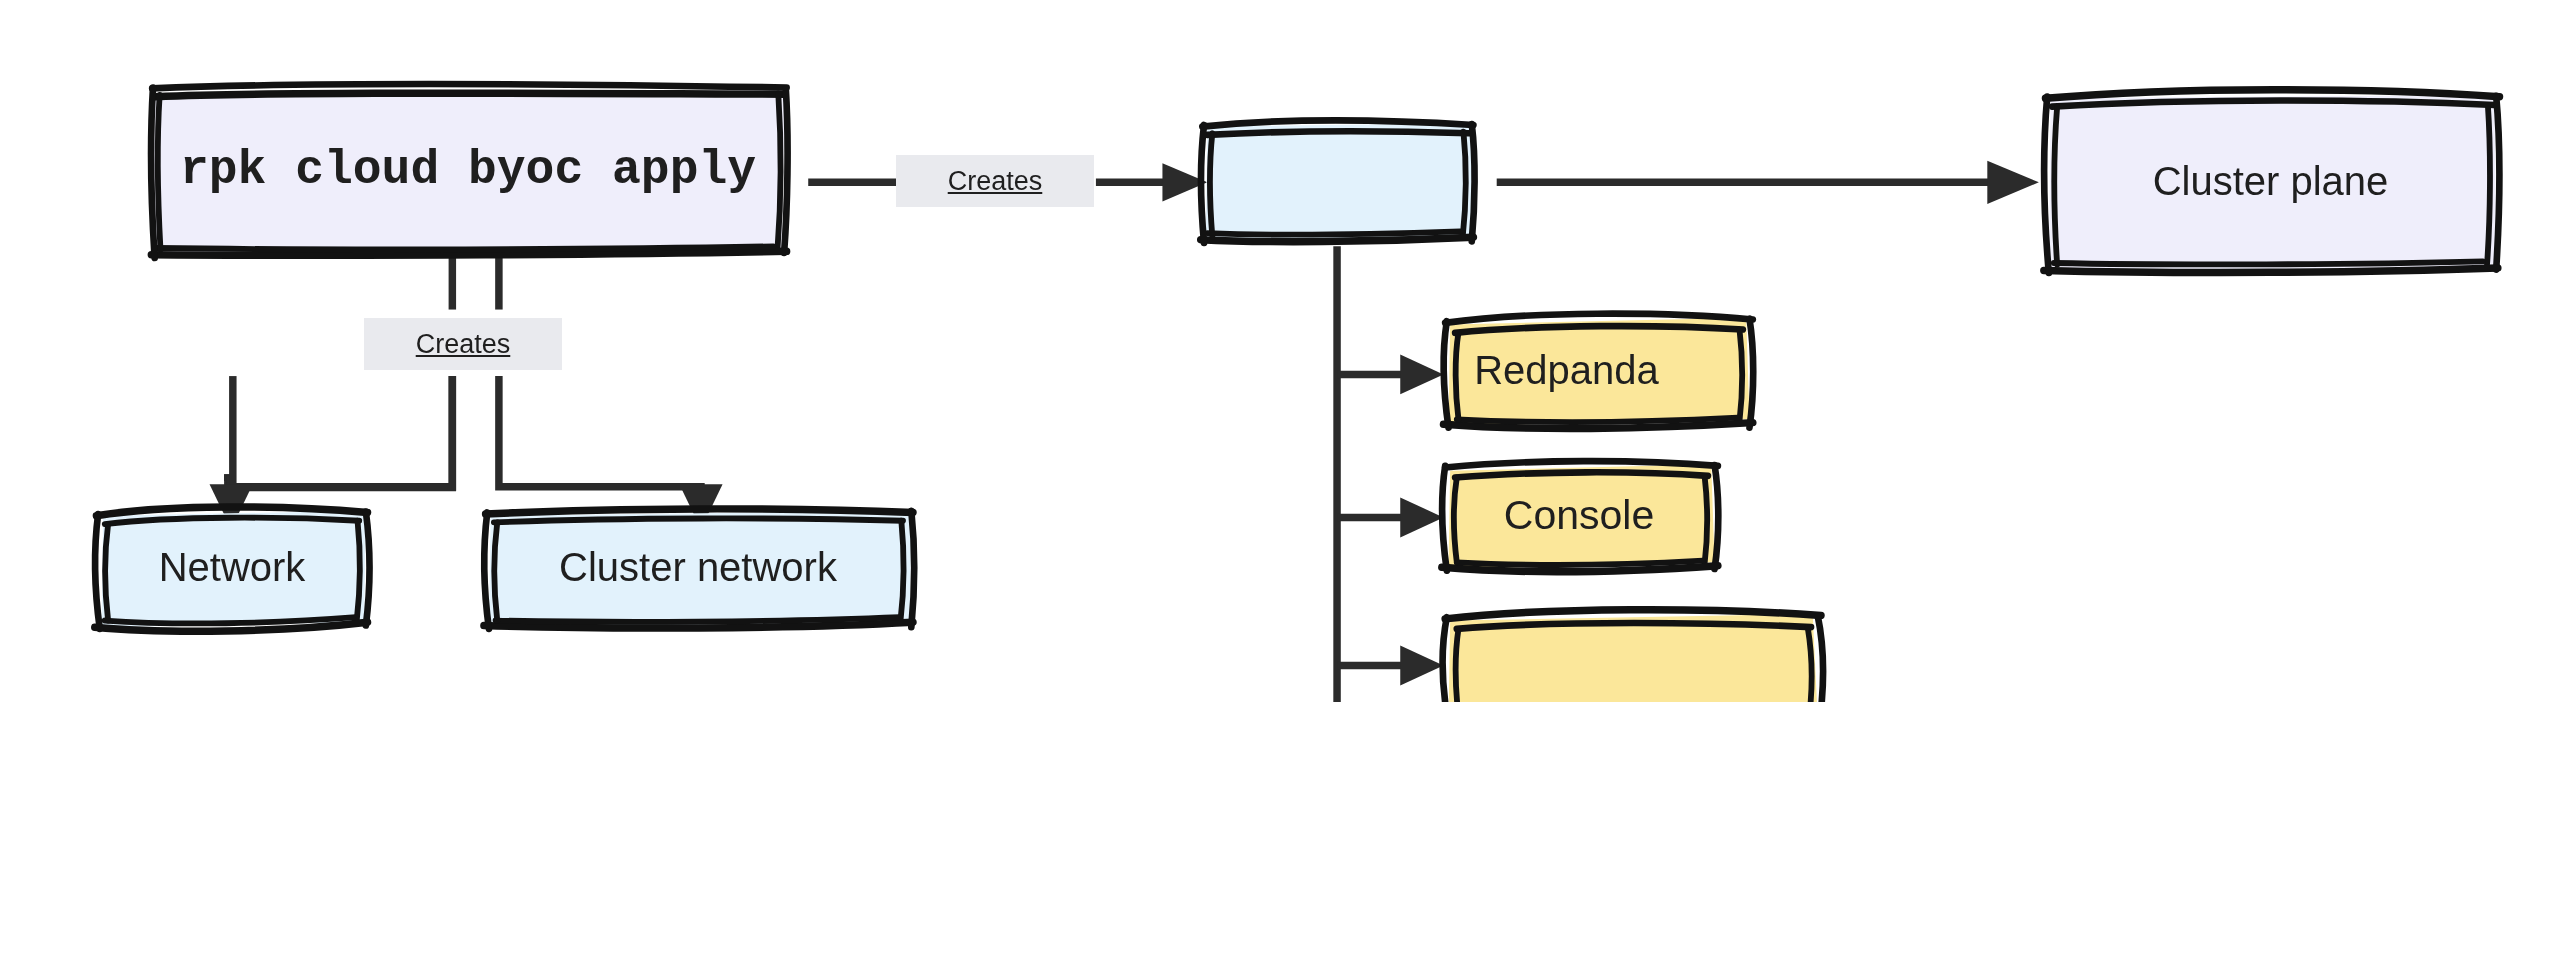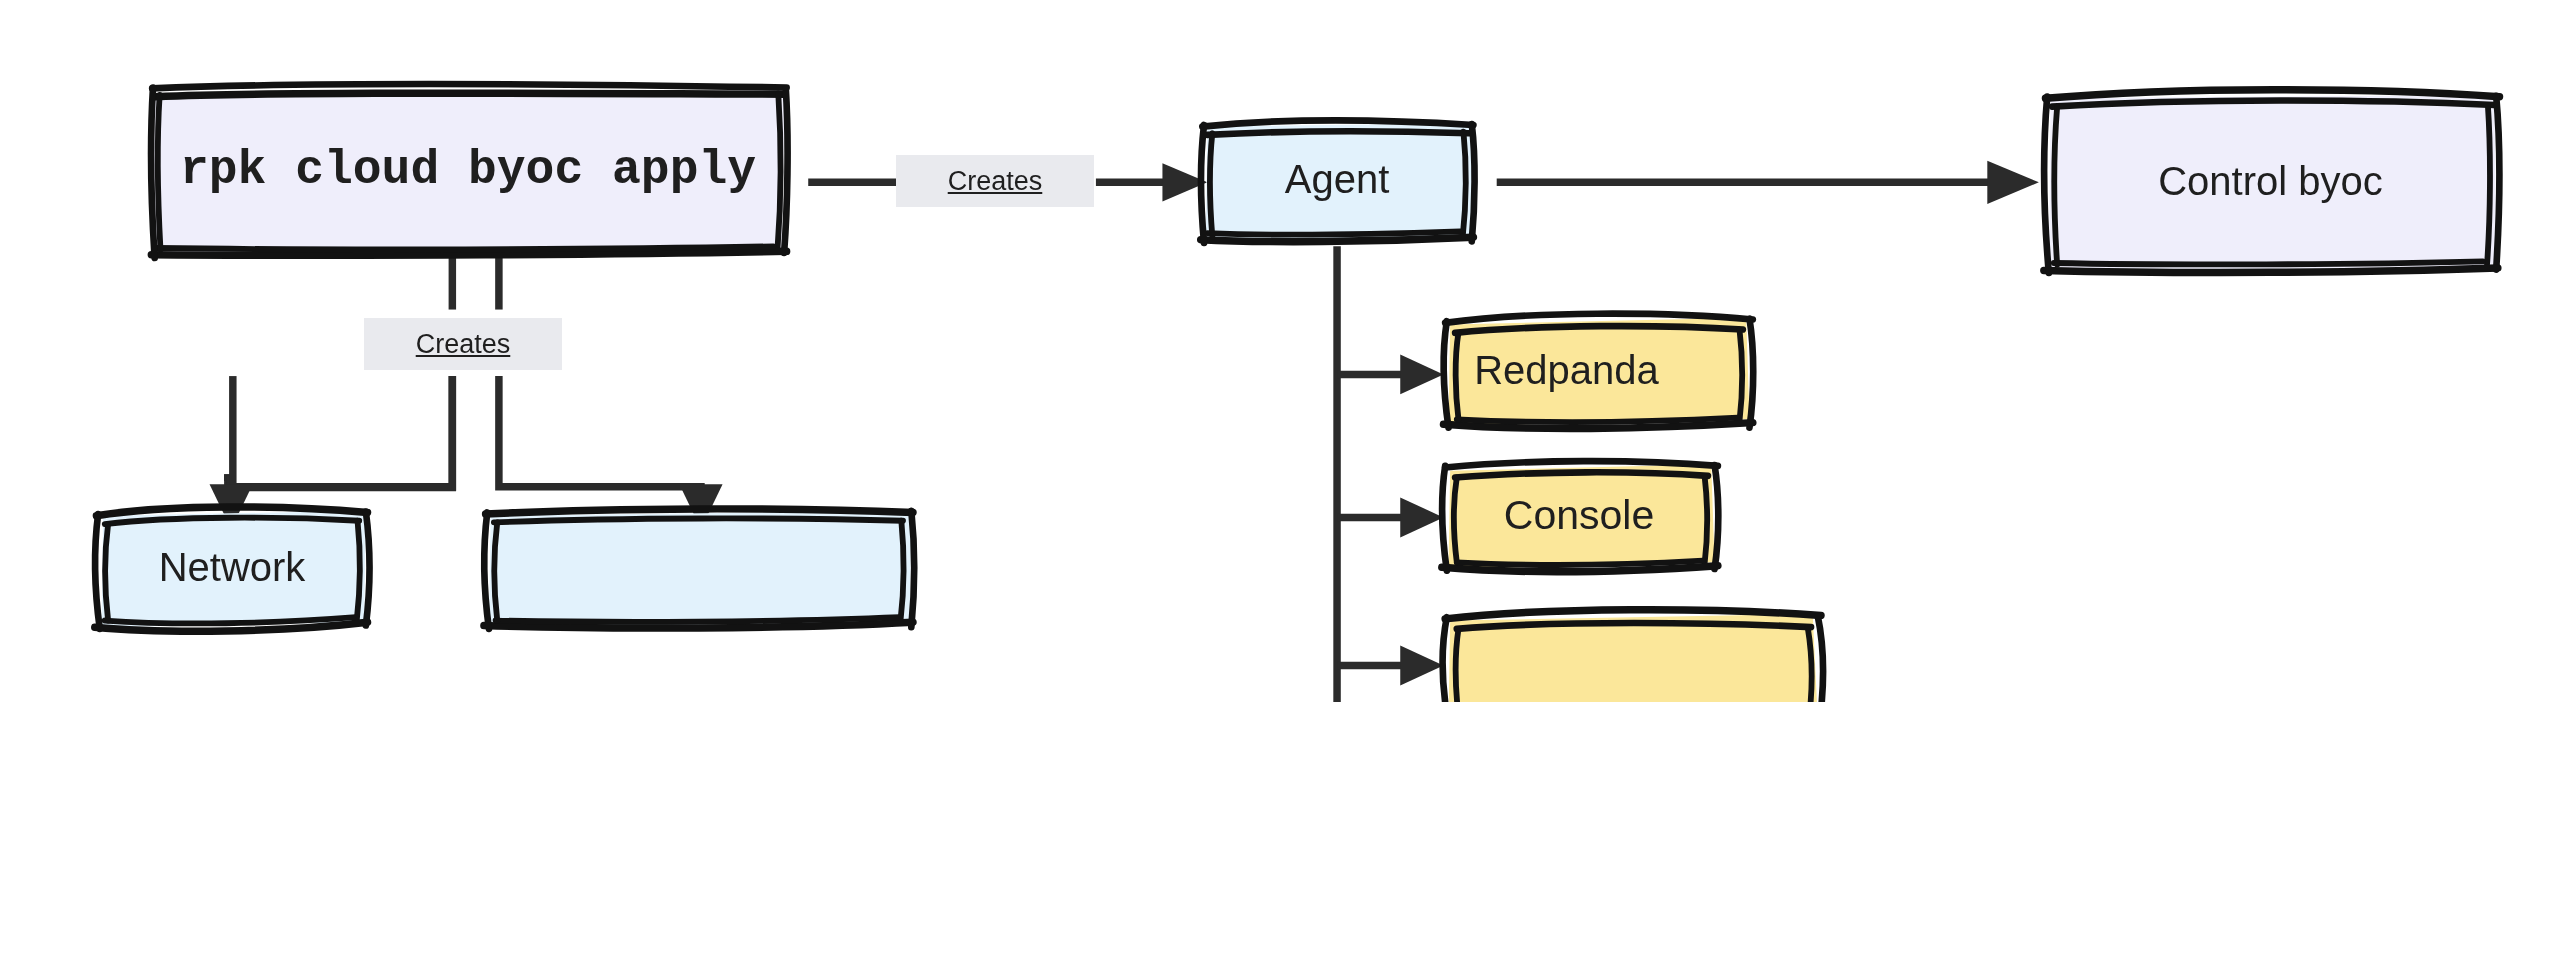--- a/index.html
+++ b/index.html
@@ -242,26 +242,26 @@
       <path class="sketch-stroke" stroke-width="9" d="M 2072 1038 C 1950 1046, 1830 1048, 1734 1040"></path>
       <path class="sketch-stroke" stroke-width="7" d="M 2054 1032 C 1940 1038, 1840 1040, 1752 1034"></path>
       <path class="sketch-stroke" stroke-width="8" d="M 1738 918 C 1732 958, 1734 1002, 1740 1044"></path>
       <path class="sketch-stroke" stroke-width="7" d="M 1752 932 C 1747 964, 1748 1002, 1752 1034"></path>
     </g>
 
   </svg>
 
   <div class="node-label mono" style="left:151px; top:87px; width:634px; height:166px; font-size:48px;">rpk cloud byoc apply</div>
 
-  <div class="node-label" style="left:1204px; top:123px; width:266px; height:113px; font-size:40px;">Agent</div>
-
-  <div class="node-label" style="left:2046px; top:93px; width:449px; height:176px; font-size:40px;">Control byoc</div>
+
+  <div class="node-label" style="left:2046px; top:93px; width:449px; height:176px; font-size:40px;">Cluster plane</div>
 
   <div class="node-label" style="left:98px; top:509px; width:268px; height:116px; font-size:40px;">Network</div>
 
+  <div class="node-label" style="left:486px; top:509px; width:424px; height:116px; font-size:40px;">Cluster network</div>
 
   <div class="node-label" style="left:1416px; top:318px; width:301px; height:105px; font-size:40px;">Redpanda</div>
 
   <div class="node-label" style="left:1445px; top:464px; width:268px; height:103px; font-size:41px;">Console</div>
 
 
   <div class="node-label" style="left:1445px; top:762px; width:273px; height:103px; font-size:40px;">k8s</div>
 
   <div class="edge-label" style="left:896px; top:155px; width:198px; height:52px; font-size:27px;">Creates</div>
 

